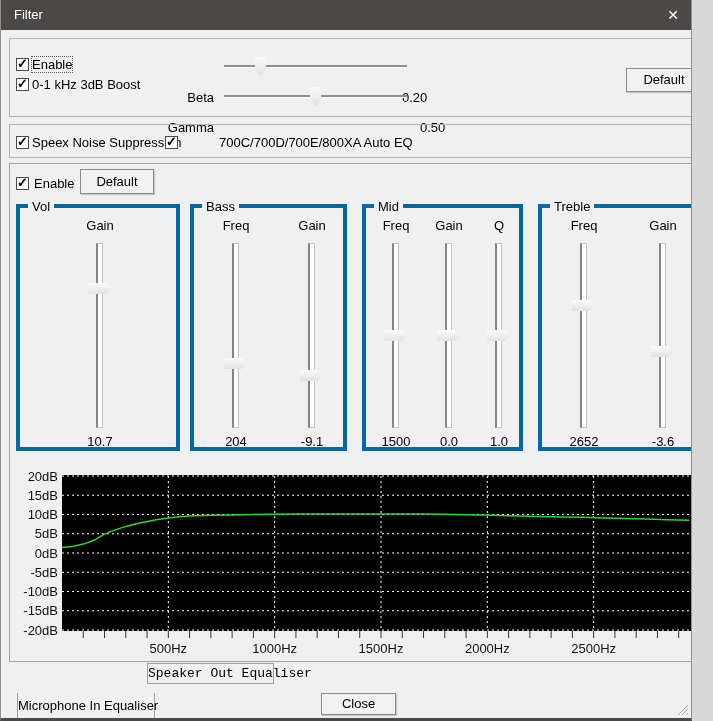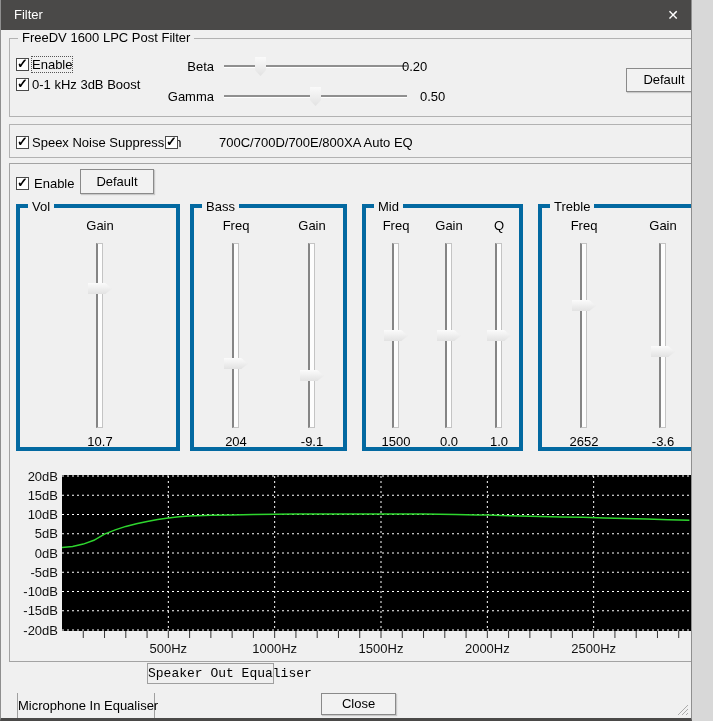--- a/index.html
+++ b/index.html
@@ -13,21 +13,21 @@
   .titlebar .title{position:absolute;left:13px;top:0;line-height:30px;font-size:13px;}
   .titlebar .close{position:absolute;right:0;top:0;width:36px;height:30px;text-align:center;line-height:30px;font-size:14px;color:#fff;cursor:pointer;}
   .groupbox{position:absolute;border:1px solid #b2b2b2;}
   .gb-label{position:absolute;top:-9px;left:8px;background:#f0f0f0;padding:0 4px;white-space:nowrap;}
   .checkbox{position:absolute;width:13px;height:13px;background:#fff;border:1px solid #4a4a4a;}
   .checkbox .mark{position:absolute;left:0px;top:-3px;font-size:13px;font-weight:bold;color:#000;}
   .cb-label{position:absolute;white-space:nowrap;line-height:15px;}
   .focusrect{outline:1px dotted #555;}
   .btn{position:absolute;background:#f2f2f2;border:1px solid #8a8a8a;box-shadow:1px 1px 1px #c9c9c9;
        text-align:center;cursor:pointer;}
-  .hlabel,.hvalue{position:absolute;line-height:15px;white-space:nowrap;}
+  .hlabel,.hvalue{position:absolute;line-height:15px;white-space:nowrap;margin-top:31px;}
   .hlabel{text-align:right;}
   .htrack{position:absolute;height:2px;background:#8f8f8f;box-shadow:0 1px 0 #ffffff;cursor:pointer;}
   .hthumb{position:absolute;width:11px;height:19px;background:linear-gradient(#fafafa,#e2e2e2);
           clip-path:polygon(0 0,100% 0,100% 68%,50% 100%,0 68%);
           filter:drop-shadow(0 0 1px #8a8a8a);cursor:pointer;}
   .eq-panel{position:absolute;left:8px;top:163px;width:697px;height:499px;border:1px solid #a3a3a3;}
   .eqgroup{position:absolute;border:4px solid #0369a1;}
   .vlabel,.vvalue{position:absolute;text-align:center;white-space:nowrap;}
   .vtrack{position:absolute;width:7px;background:#fdfdfd;border:1px solid #c4c4c4;
           border-left:2px solid #858585;cursor:pointer;}
@@ -44,21 +44,20 @@
 <body>
 
 <div class="window">
 
   <div class="titlebar">
     <span class="title">Filter</span>
     <span class="close">✕</span>
   </div>
 
   <div class="groupbox" style="left:8px;top:38px;width:697px;height:79px;">
-    <span class="gb-label">FreeDV 1600 LPC Post Filter</span>
 
     <span class="checkbox" style="left:6px;top:19px;">
       <span class="mark">✓</span>
     </span>
     <span class="cb-label focusrect" style="left:22px;top:18px;">Enable</span>
 
     <span class="checkbox" style="left:6px;top:39px;">
       <span class="mark">✓</span>
     </span>
     <span class="cb-label" style="left:22px;top:38px;">0-1 kHz 3dB Boost</span>

